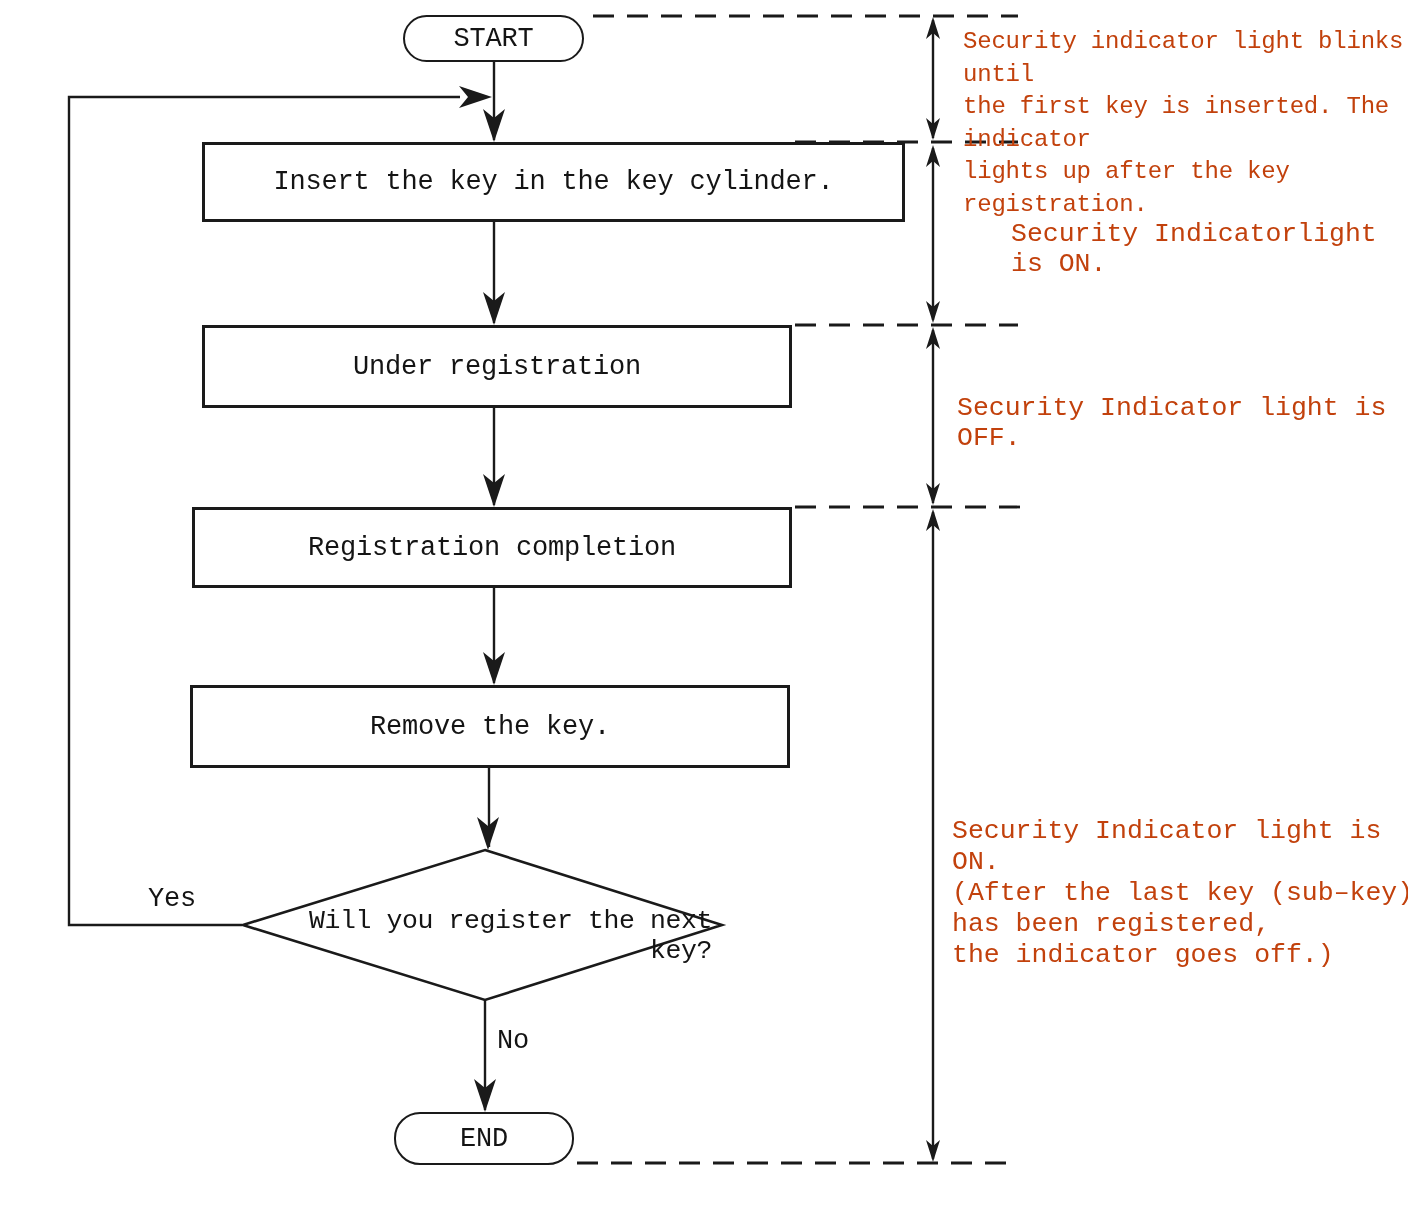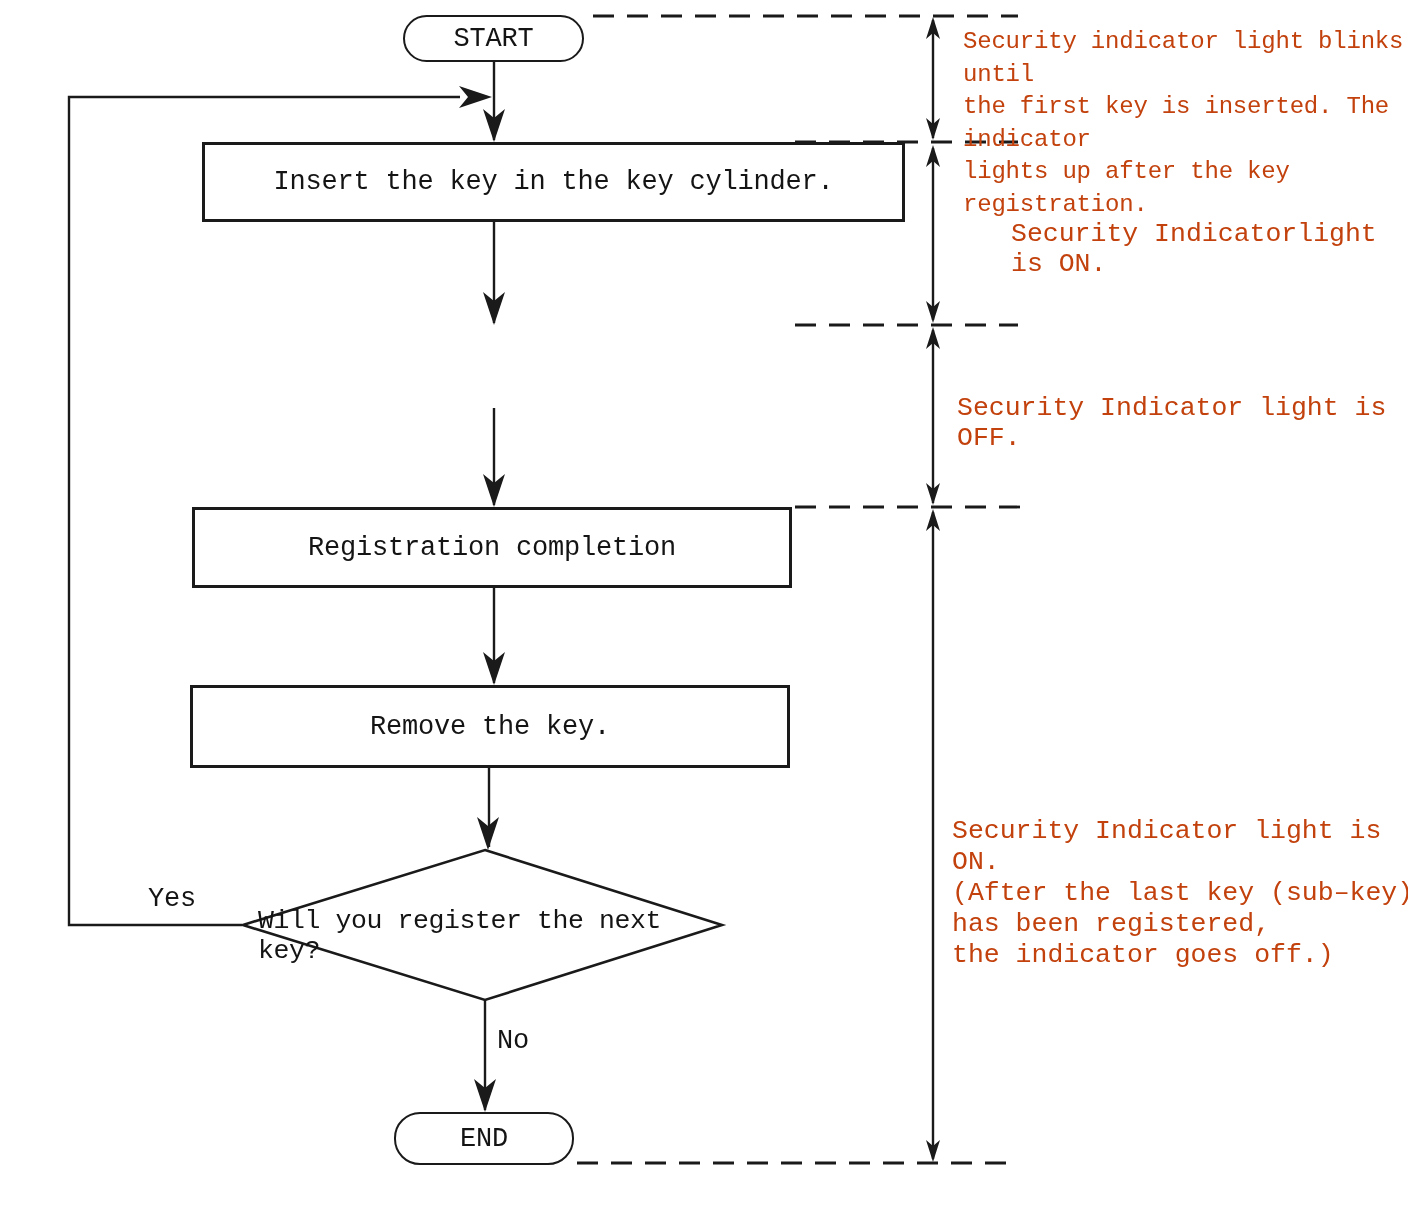--- a/index.html
+++ b/index.html
@@ -42,21 +42,21 @@
     position: absolute;
     font-size: 27px;
     letter-spacing: -0.2px;
     white-space: nowrap;
   }
   .decision-text {
     position: absolute;
     left: 258px;
     top: 906px;
     width: 454px;
-    text-align: left;
+    text-align: right;
     font-size: 26.5px;
     letter-spacing: -0.4px;
   }
   .annotation {
     position: absolute;
     white-space: pre-line;
     color: #c2410c;
   }
   .annotation.a1 {
     left: 963px;
@@ -139,20 +139,23 @@
   </svg>
 
   <div class="node pill" style="left:403px; top:15px; width:181px; height:47px;">
     <span>START</span>
   </div>
 
   <div class="node" style="left:202px; top:142px; width:703px; height:80px;">
     <span>Insert the key in the key cylinder.</span>
   </div>
 
+  <div class="node" style="left:202px; top:325px; width:590px; height:83px;">
+    <span>Under registration</span>
+  </div>
 
   <div class="node" style="left:192px; top:507px; width:600px; height:81px;">
     <span>Registration completion</span>
   </div>
 
   <div class="node" style="left:190px; top:685px; width:600px; height:83px;">
     <span>Remove the key.</span>
   </div>
 
   <div class="decision-text">Will you register the next key?</div>

